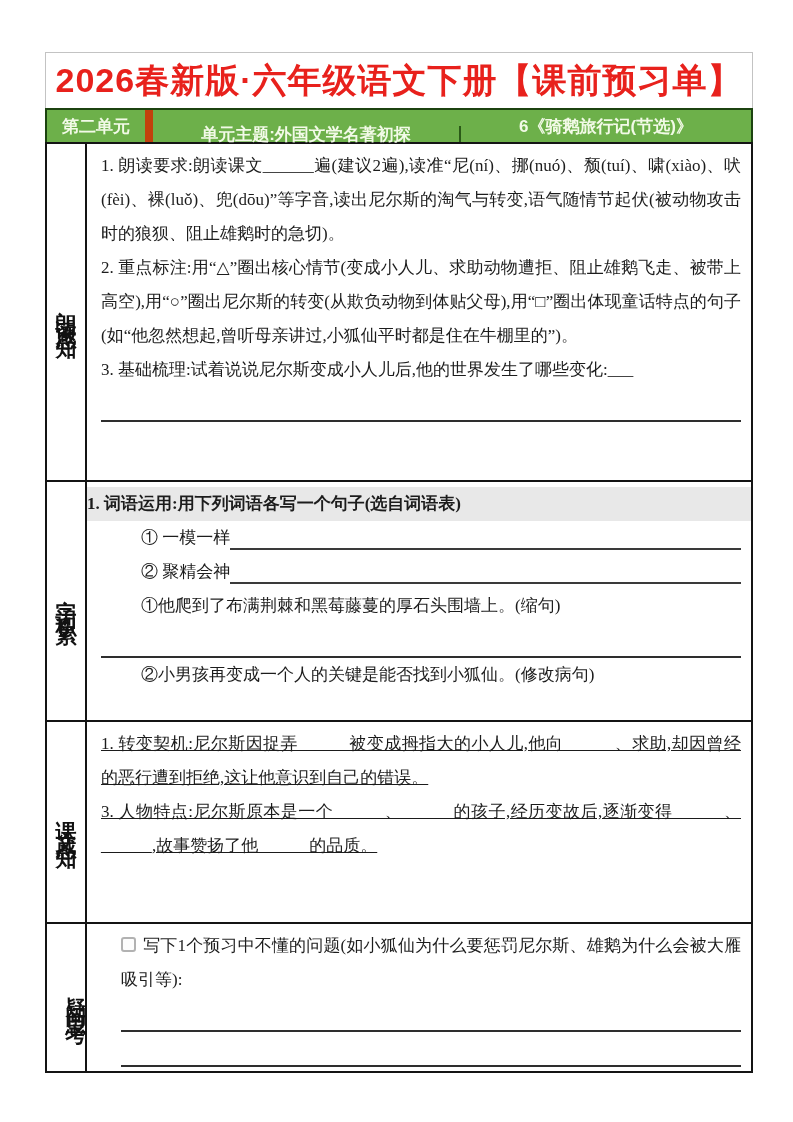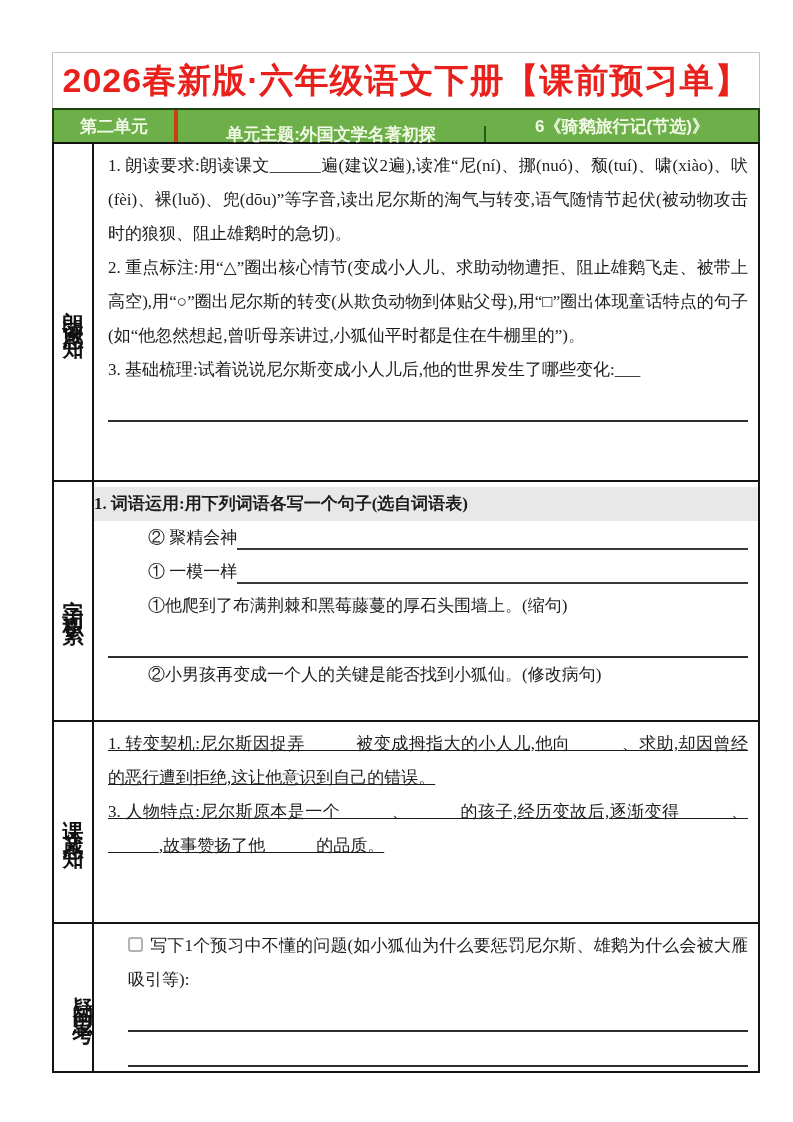--- a/index.html
+++ b/index.html
@@ -1,33 +1,33 @@
 <!DOCTYPE html>
 <html><head>
 <meta charset="utf-8">
 <style>
   html,body{margin:0;padding:0;background:#ffffff;}
   body{width:793px;height:1122px;position:relative;overflow:hidden;
        font-family:"Liberation Serif","DejaVu Serif",serif;color:#1c1c1c;}
-  .sheet{position:absolute;left:52px;top:52px;width:708px;}
+  .sheet{position:absolute;left:45px;top:52px;width:708px;}
 
   
   .title{box-sizing:border-box;border:1px solid #c3c3c3;border-bottom:none;
          height:56px;line-height:54px;text-align:center;
          font-family:"Liberation Sans","DejaVu Sans",sans-serif;
          font-weight:bold;font-size:34px;color:#e8211c;letter-spacing:1px;
          background:#ffffff;white-space:nowrap;}
 
   
   .unitbar{box-sizing:border-box;display:flex;height:34px;
            background:#6db04a;border:2px solid #1c4310;border-bottom:none;}
   .ucell{box-sizing:border-box;display:flex;align-items:center;justify-content:center;
          font-family:"Liberation Sans","DejaVu Sans",sans-serif;
          font-weight:bold;font-size:17px;color:#f2fae7;white-space:nowrap;}
-  .u1{width:124px;border-right:4px solid #c2410c;}
+  .u1{width:106px;border-right:8px solid #c2410c;}
   .u2{width:308px;border-right:2px solid #2a5a17;margin-top:16px;}
   .u3{flex:1;}
 
   
   .grid{box-sizing:border-box;display:grid;grid-template-columns:40px 1fr;
         border:2px solid #141414;background:#ffffff;}
   .rowlabel{box-sizing:border-box;border-right:2px solid #141414;border-bottom:2px solid #141414;
             display:flex;align-items:center;justify-content:center;
             writing-mode:vertical-rl;text-orientation:upright;
             font-weight:bold;font-size:21px;letter-spacing:9px;color:#111;
@@ -74,25 +74,25 @@
       <p class="para">1. 朗读要求:朗读课文______遍(建议2遍),读准“尼(ní)、挪(nuó)、颓(tuí)、啸(xiào)、吠(fèi)、裸(luǒ)、兜(dōu)”等字音,读出尼尔斯的淘气与转变,语气随情节起伏(被动物攻击时的狼狈、阻止雄鹅时的急切)。</p>
       <p class="para">2. 重点标注:用“△”圈出核心情节(变成小人儿、求助动物遭拒、阻止雄鹅飞走、被带上高空),用“○”圈出尼尔斯的转变(从欺负动物到体贴父母),用“□”圈出体现童话特点的句子(如“他忽然想起,曾听母亲讲过,小狐仙平时都是住在牛棚里的”)。</p>
       <p class="para">3. 基础梳理:试着说说尼尔斯变成小人儿后,他的世界发生了哪些变化:___</p>
       <div class="ansline"></div>
     </div>
 
     <div class="rowlabel">字词积累</div>
     <div class="content r2">
       <div class="para hl">1. 词语运用:用下列词语各写一个句子(选自词语表)</div>
       <div class="fillline">
-        <span class="filltext">② 聚精会神</span>
+        <span class="filltext">① 一模一样</span>
         <span class="fillrule"></span>
       </div>
       <div class="fillline">
-        <span class="filltext">① 一模一样</span>
+        <span class="filltext">② 聚精会神</span>
         <span class="fillrule"></span>
       </div>
       <p class="para sub">①他爬到了布满荆棘和黑莓藤蔓的厚石头围墙上。(缩句)</p>
       <div class="ansline"></div>
       <p class="para sub">②小男孩再变成一个人的关键是能否找到小狐仙。(修改病句)</p>
     </div>
 
     <div class="rowlabel">课文感知</div>
     <div class="content r3">
       <p class="para">1. 转变契机:尼尔斯因捉弄______被变成拇指大的小人儿,他向______、求助,却因曾经的恶行遭到拒绝,这让他意识到自己的错误。</p>

